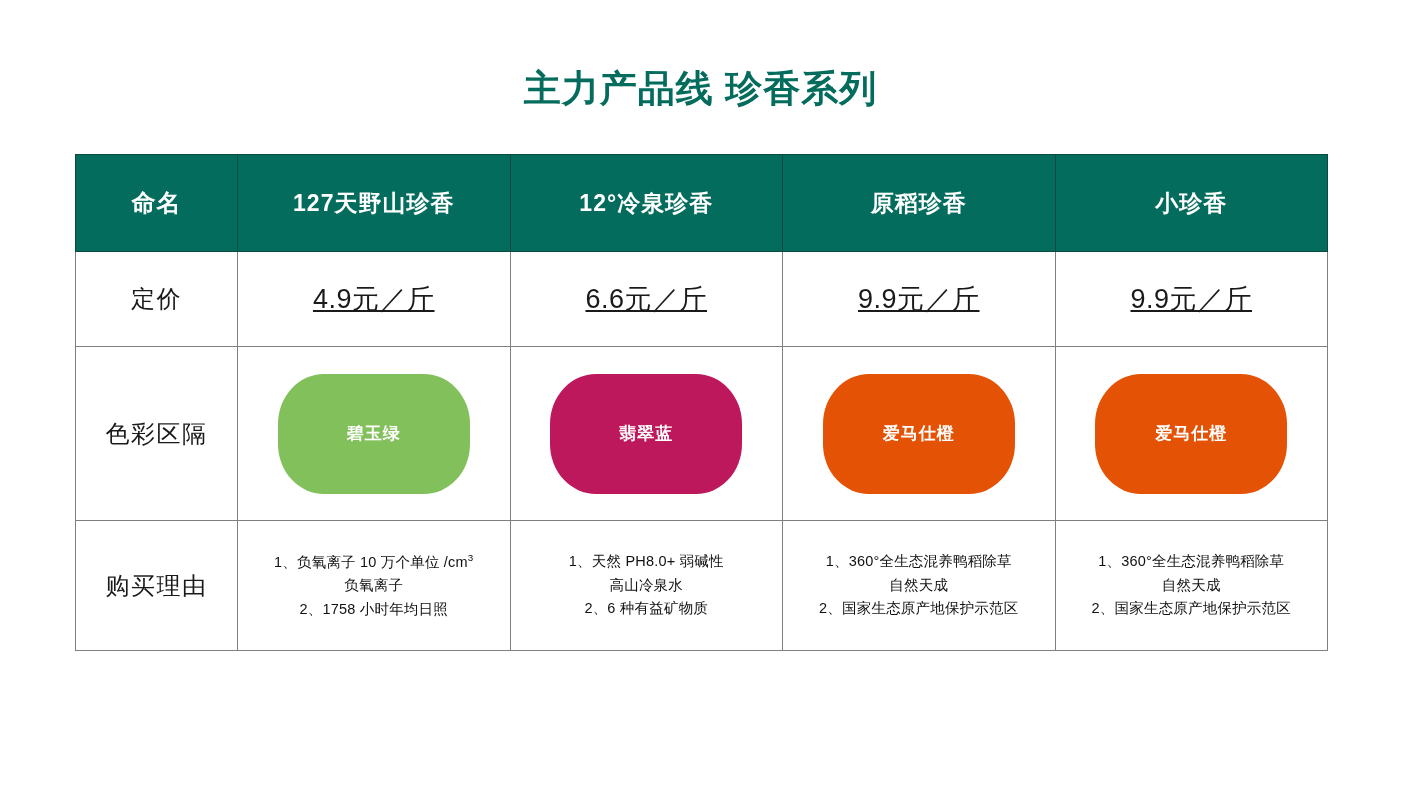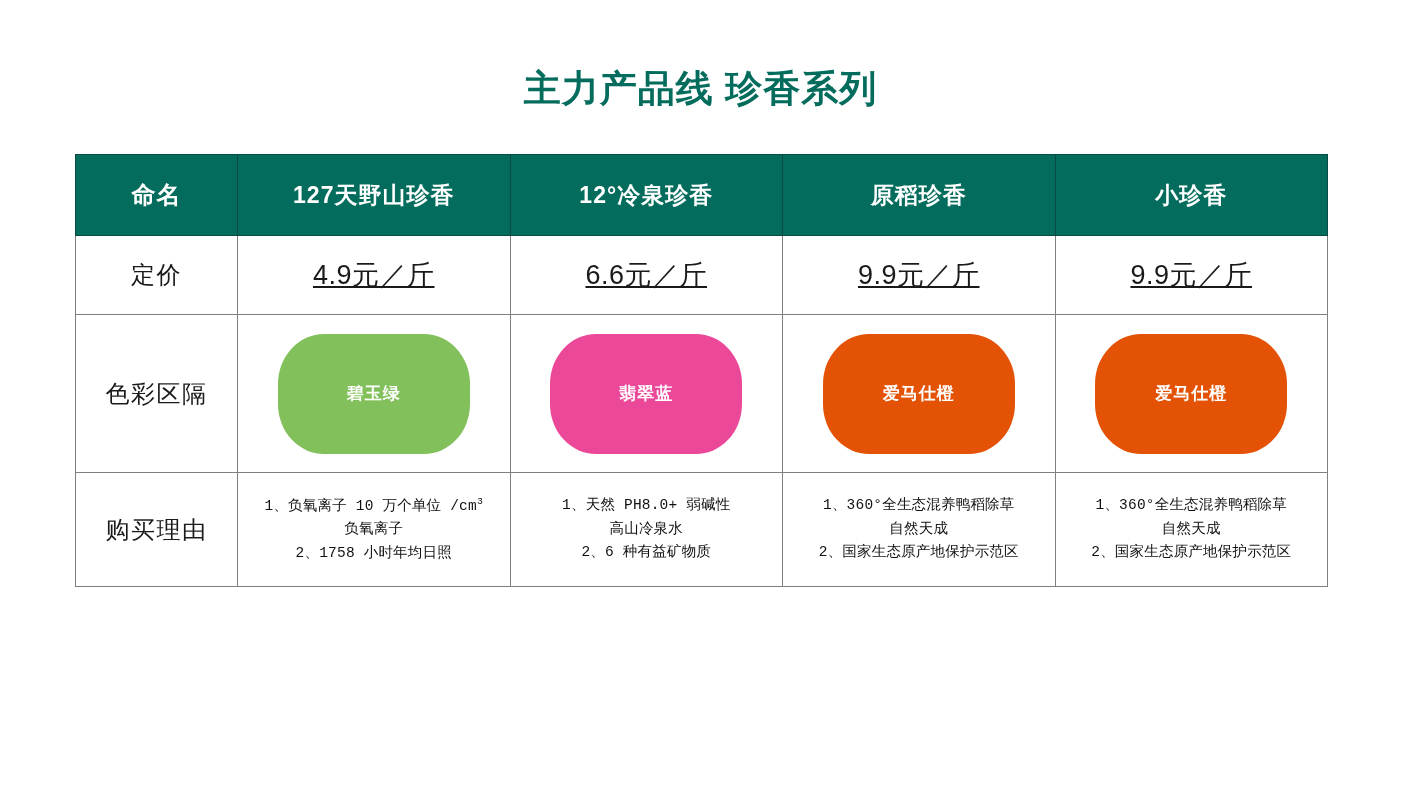--- a/index.html
+++ b/index.html
@@ -47,21 +47,21 @@
     border-collapse: collapse;
     table-layout: fixed;
     width: 1252px;
   }
 
   table.spec col.label-col { width: 162px; }
   table.spec col.data-col  { width: 272.5px; }
 
   table.spec td {
     border: 1px solid #7f7f7f;
-    padding: 0;
+    padding: 8px;
     vertical-align: middle;
     text-align: center;
     color: #1a1a1a;
     background: #ffffff;
   }
 
   
   td.rowlabel {
     background: #046C5C;
     color: #ffffff;
@@ -113,21 +113,20 @@
   }
 
   
   .reasons {
     display: block;
     line-height: 1.62;
     font-size: 14.5px;
     color: #111111;
     letter-spacing: 0.2px;
     padding: 0 6px;
-    font-family: Liberation Mono, monospace;
   }
   .reasons .ln { display: block; white-space: nowrap; }
 
   sup { font-size: 0.68em; vertical-align: super; }
 </style>
 </head>
 <body>
 
 <div class="slide">
 
@@ -161,21 +160,21 @@
         </tr>
 
         <tr class="r-color">
           <td class="rowlabel">色彩区隔</td>
           <td>
             <div class="pill" style="background: rgb(129, 192, 90);">
               <span>碧玉绿</span>
             </div>
           </td>
           <td>
-            <div class="pill" style="background: #ec4899;">
+            <div class="pill" style="background: #be185d;">
               <span>翡翠蓝</span>
             </div>
           </td>
           <td>
             <div class="pill" style="background: rgb(227, 82, 5);">
               <span>爱马仕橙</span>
             </div>
           </td>
           <td>
             <div class="pill" style="background: rgb(227, 82, 5);">

